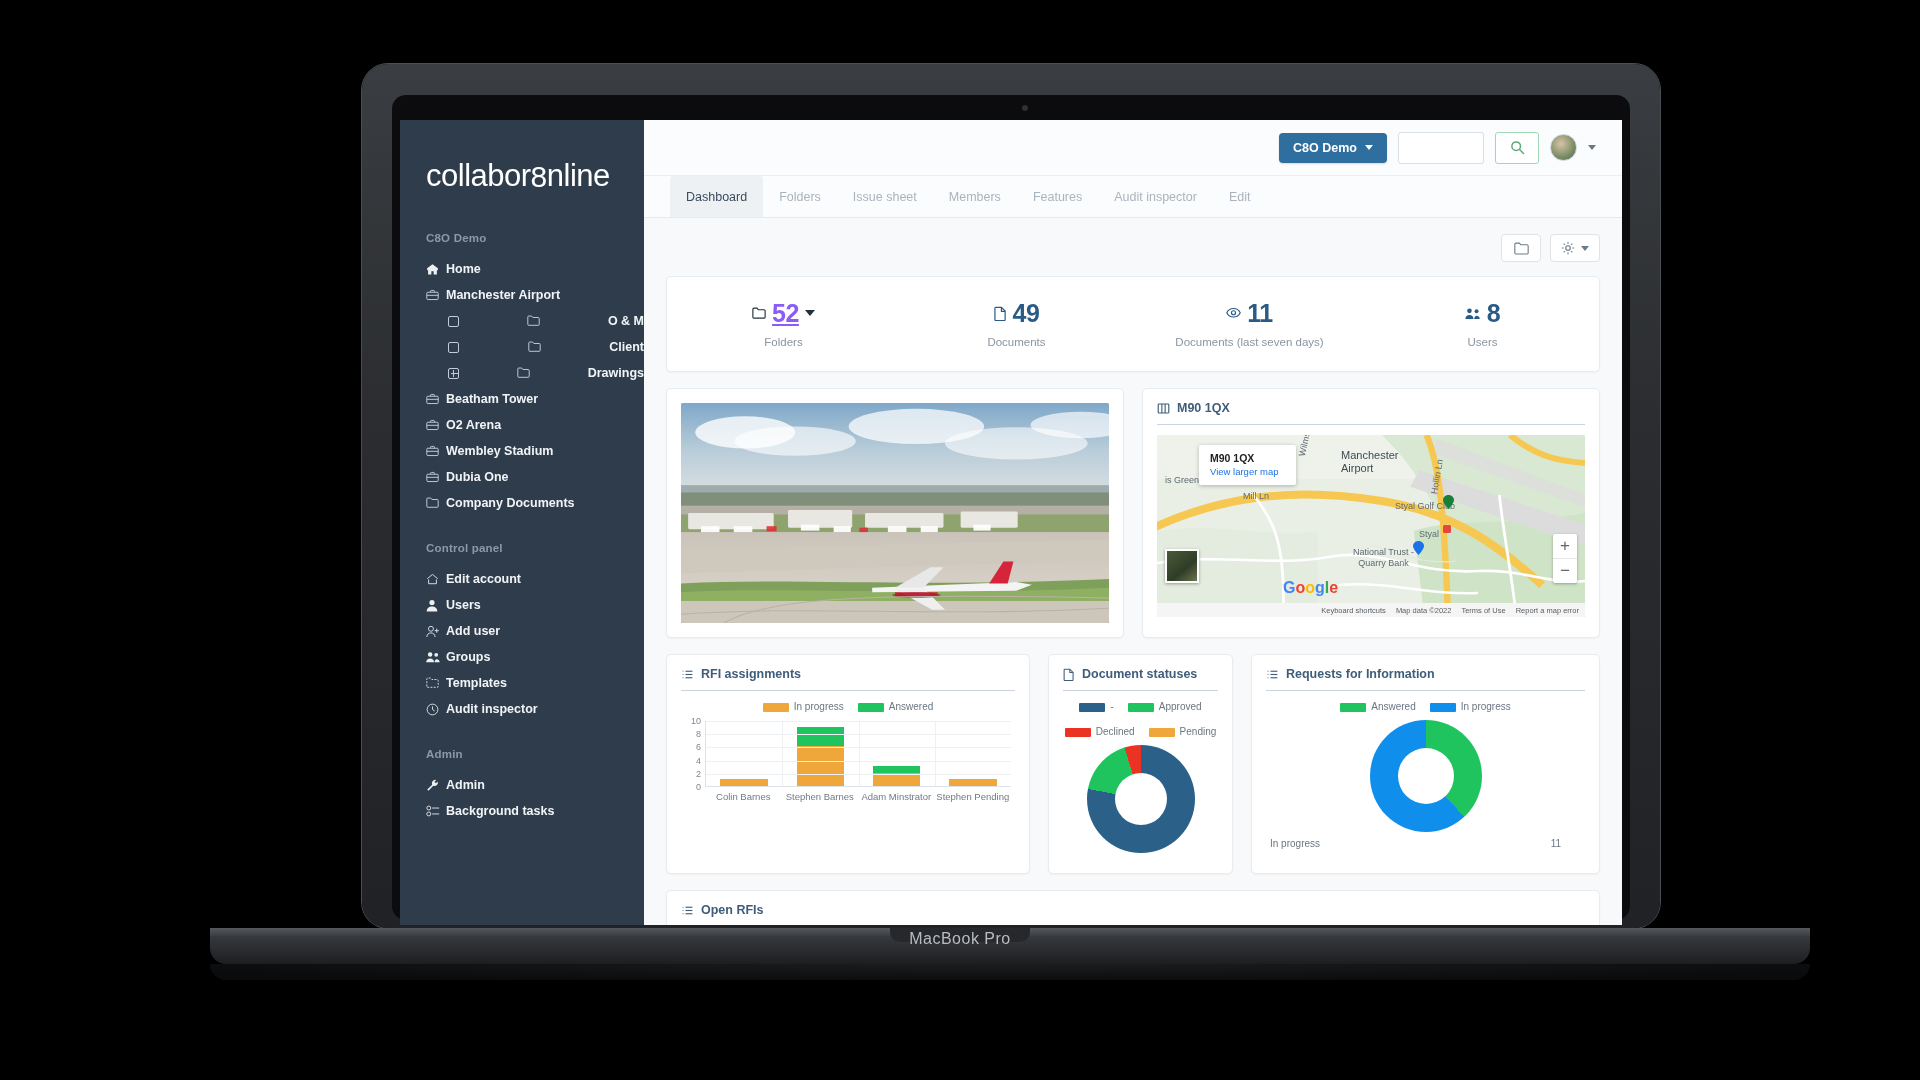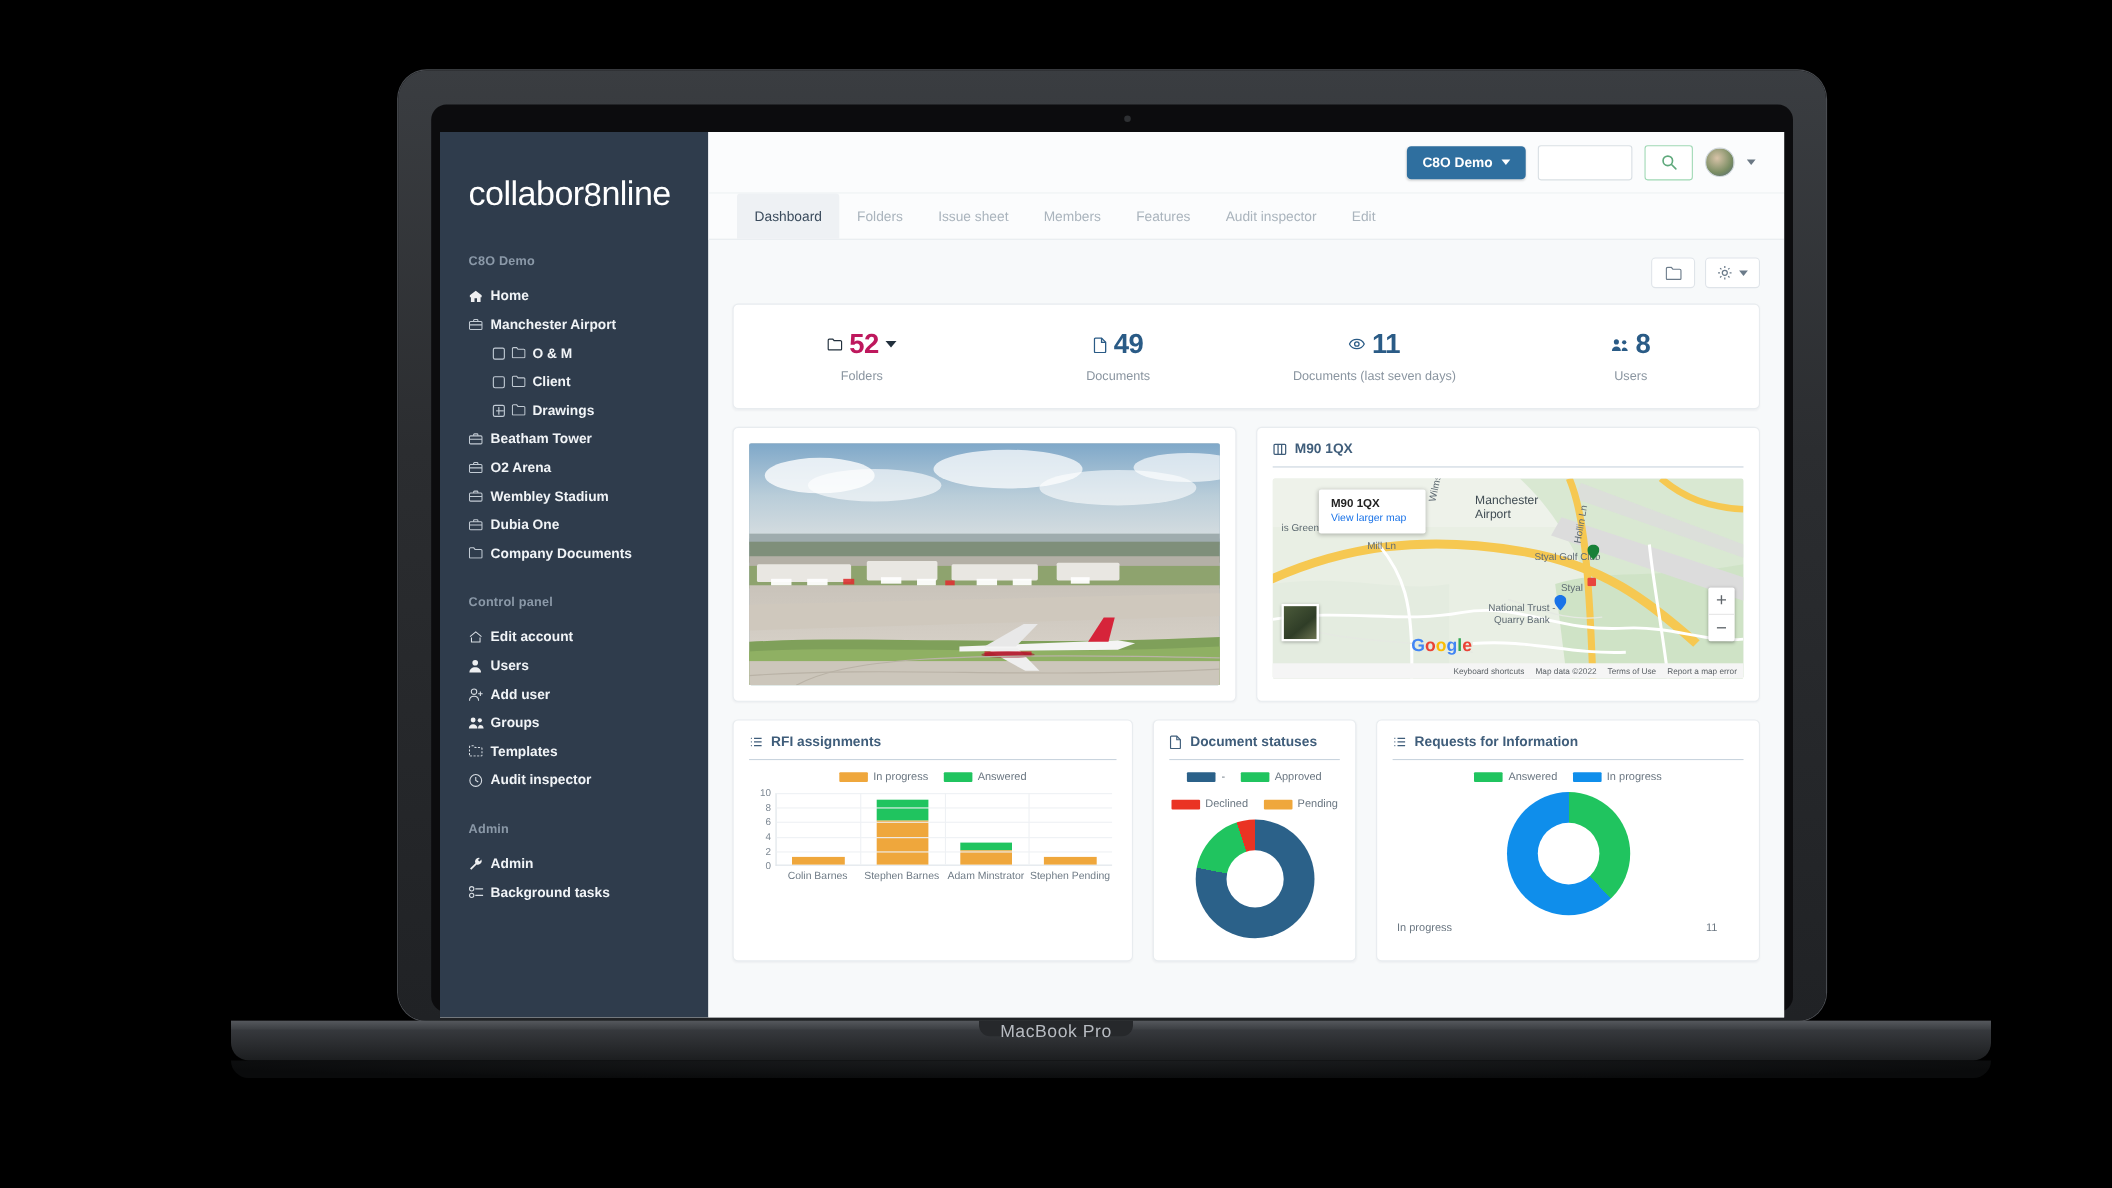--- a/index.html
+++ b/index.html
@@ -74,21 +74,21 @@
   .logo .infinity { font-size:30px; position:relative; top:1px; }
   .sb-section {
     color:#8b99a8; font-size:11.5px; font-weight:700; letter-spacing:0.2px;
     padding: 26px 0 12px 26px;
   }
   .sb-item {
     display:flex; align-items:center; gap:7px;
     padding: 5px 0 5px 26px; font-size:12.5px; color:#f1f4f7; font-weight:700;
     white-space:nowrap; cursor:pointer; line-height:16px;
   }
-  .sb-item.child { padding-left: 48px; gap:6px; }
+  .sb-item.child { padding-left: 48px; gap:6px;justify-content:space-between; }
   .sb-ico { width:13px; height:13px; flex:0 0 13px; display:inline-block;
             opacity:.92; }
   .sb-ico svg { display:block; }
   .tree-box {
     width:11px; height:11px; border:1.3px solid #c3ccd6; border-radius:2px;
     flex:0 0 11px; position:relative;
   }
   .tree-box.plus::before {
     content:""; position:absolute; left:4.2px; top:1.6px; width:1.3px; height:7px; background:#c3ccd6;
   }
@@ -149,21 +149,21 @@
   }
 
   
   .stats { display:flex; height:96px; align-items:center; margin-bottom:16px; }
   .stat { flex:1; text-align:center; }
   .stat-top {
     display:flex; align-items:center; justify-content:center; gap:6px;
     color:#2a5b86; font-size:25px; font-weight:700; line-height:1;
   }
   .stat-top .num { letter-spacing:-0.5px; }
-  .stat-first .num { color:#be185d; }
+  .stat-first .num { color:#8b5cf6;text-decoration:underline; }
   .stat-lbl { font-size:11.5px; color:#8a95a0; margin-top:10px; }
   .stat-caret { width:0;height:0;border-left:5px solid transparent;border-right:5px solid transparent;
                 border-top:6px solid #22303d; }
 
   
   .row2 { display:flex; gap:18px; margin-bottom:16px; }
   .photo-card { flex:1 1 0; padding:14px; height:250px; }
   .photo {
     width:100%; height:100%; border-radius:2px; overflow:hidden; position:relative;
     background:#9fb6c4;
@@ -813,20 +813,33 @@
                   <div class="hole" style="width:56px;height:56px"></div>
                 </div>
               </div>
               <div class="req-footer">
                 <span class="k">In progress</span>
                 <span class="v">11</span>
               </div>
             </div>
           </div>
 
+          <div class="card openrfi-card">
+            <div class="card-title" style="border-bottom:none;padding-bottom:0">
+              <svg width="13" height="13" viewBox="0 0 16 16" stroke="#3f5d7a" stroke-width="1.4">
+                <line x1="2" y1="4" x2="3" y2="4"></line>
+                  <line x1="5.5" y1="4" x2="14" y2="4"></line>
+                <line x1="2" y1="8" x2="3" y2="8"></line>
+                  <line x1="5.5" y1="8" x2="14" y2="8"></line>
+                <line x1="2" y1="12" x2="3" y2="12"></line>
+                  <line x1="5.5" y1="12" x2="14" y2="12"></line>
+              </svg>
+              <span>Open RFIs</span>
+            </div>
+          </div>
 
         </div>
       </section>
     </div>
   </div>
 
   <div class="laptop-base"></div>
   <div class="laptop-base-lip"></div>
   <div class="laptop-notch-cut"></div>
   <div class="laptop-foot"></div>

